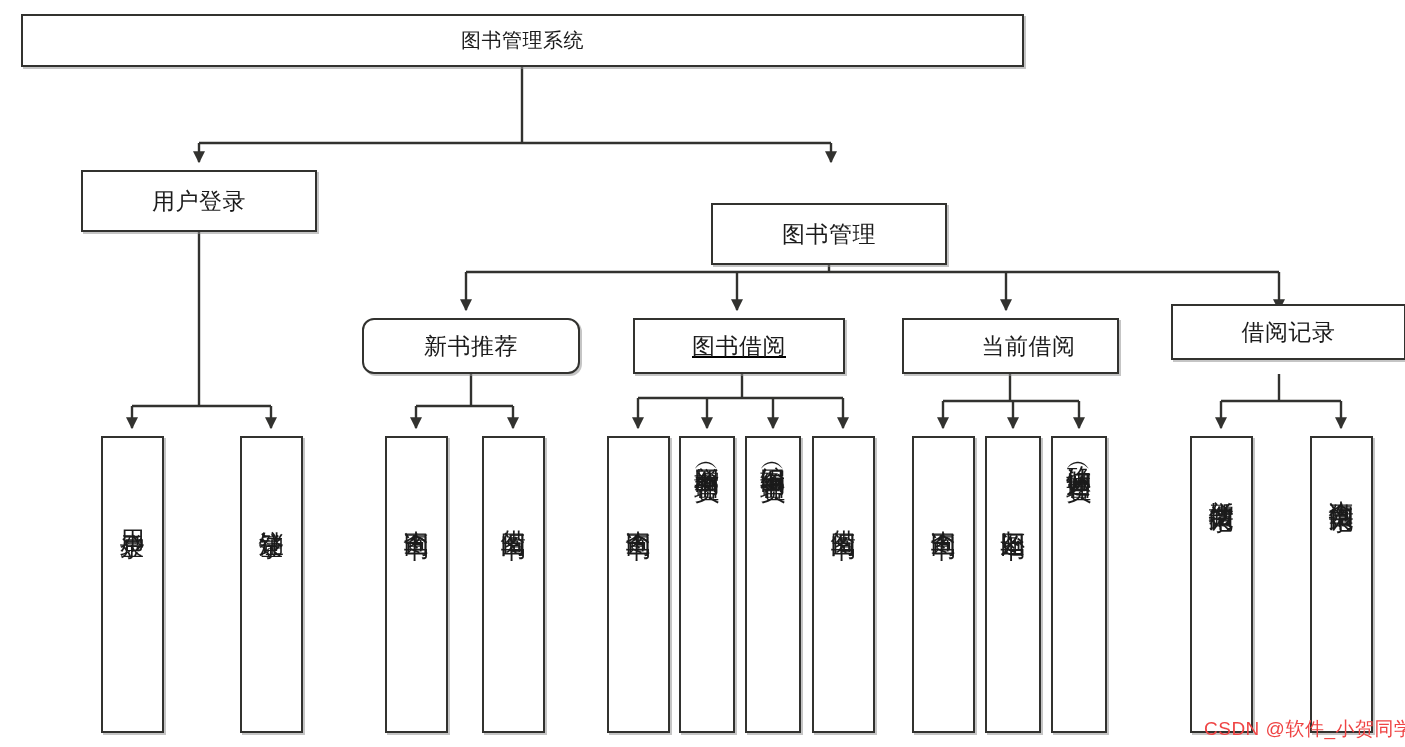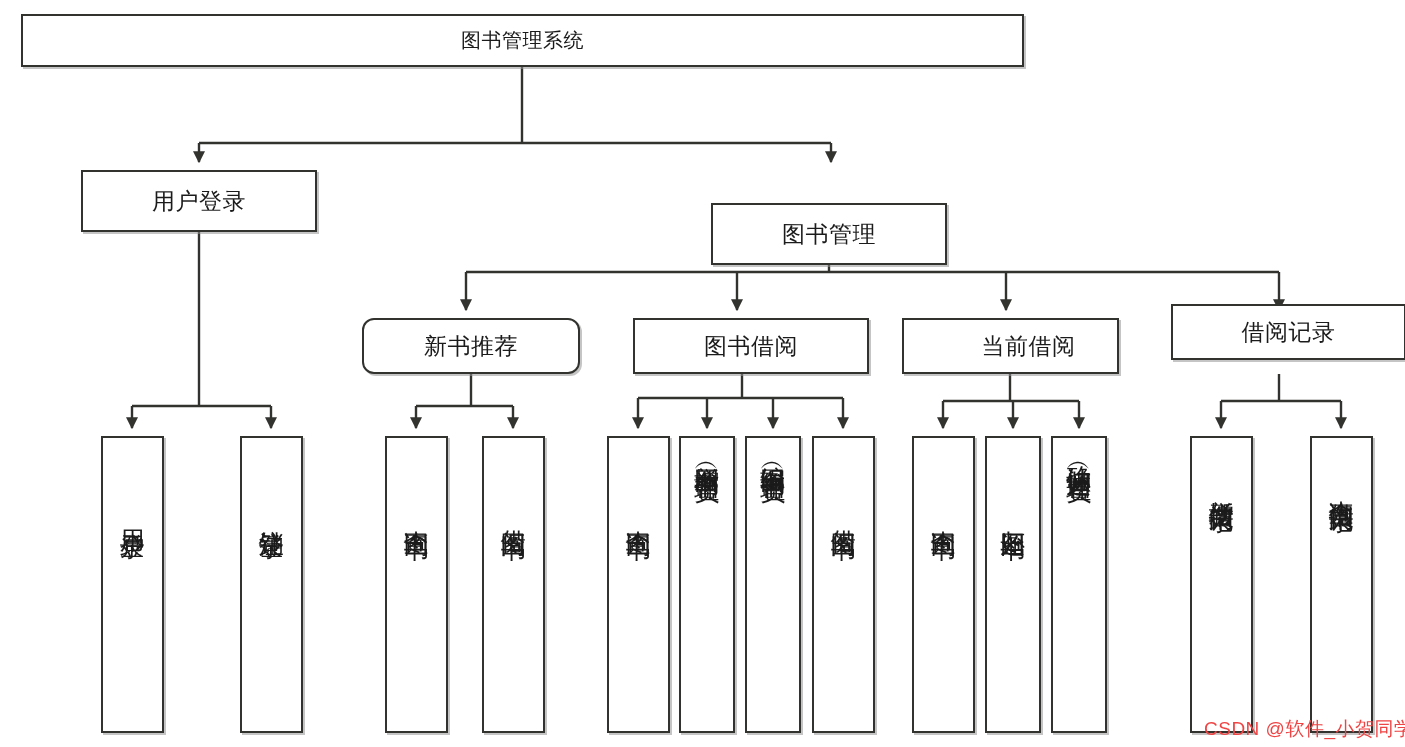--- a/index.html
+++ b/index.html
@@ -134,21 +134,21 @@
   <div class="node horizontal" style="left:81px; top:170px; width:236px; height:62px;">
     <span class="label">用户登录</span>
   </div>
   <div class="node horizontal" style="left:711px; top:170px; width:236px; height:62px;margin-top:33px;">
     <span class="label">图书管理</span>
   </div>
 
   <div class="node horizontal" style="left:362px; top:318px; width:218px; height:56px;border-radius:12px;">
     <span class="label">新书推荐</span>
   </div>
-  <div class="node horizontal" style="left:633px; top:318px; width:236px; height:56px;">
+  <div class="node horizontal" style="left:633px; top:318px; width:212px; height:56px;text-decoration:underline;">
     <span class="label">图书借阅</span>
   </div>
   <div class="node horizontal" style="left:902px; top:318px; width:217px; height:56px;padding-left:36px;">
     <span class="label">当前借阅</span>
   </div>
   <div class="node horizontal" style="left:1171px; top:304px; width:235px; height:56px;">
     <span class="label">借阅记录</span>
   </div>
 
   <div class="node vertical" style="left:101px; top:436px; width:63px; height:297px; padding-top:72px;">

